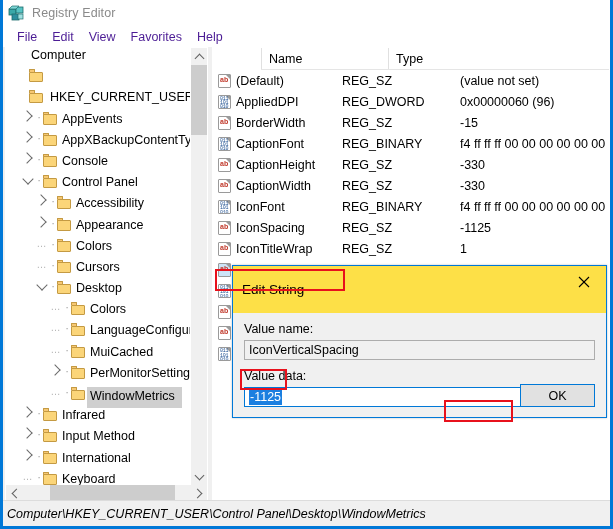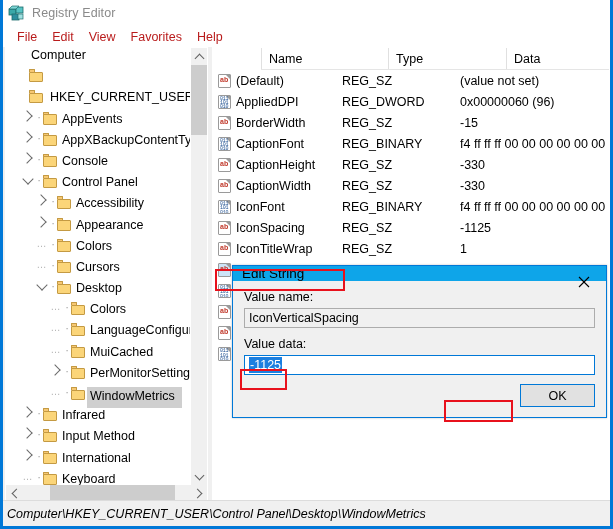--- a/index.html
+++ b/index.html
@@ -44,21 +44,21 @@
   .menubar {
     position: absolute; left: 0; top: 27px; right: 0;
     height: 20px;
     background: #ffffff;
     display: flex; align-items: center;
     padding-left: 7px;
     box-sizing: border-box;
   }
   .menu-item {
     font-size: 12.5px;
-    color: #b91c1c;
+    color: #4c1d95;
     padding: 1px 8px 1px 7px;
     cursor: default;
   }
   
   .content {
     position: absolute;
     left: 0; top: 47px; right: 0; bottom: 22px;
     background: #f0f0f0;
   }
   
@@ -265,21 +265,21 @@
     position: absolute;
     left: 229px; top: 265px;
     width: 375px; height: 153px;
     background: #f0f0f0;
     border: 1px solid #0078d7;
     box-sizing: border-box;
     z-index: 30;
     box-shadow: 0 0 2px rgba(0,0,0,0.25);
   }
   .dlg-title {
-    height: 15px; background: #0ea5e9;
+    height: 47px; background: #fde047;
     display: flex; align-items: center;
     padding-left: 9px;
     box-sizing: border-box;
     font-size: 13.5px;
   }
   .dlg-close {
     position: absolute; right: 0; top: 0;
     width: 44px; height: 31px;
     display: flex; align-items: center; justify-content: center;
     font-size: 14px; color: #000;
@@ -555,21 +555,20 @@
         </div>
       </div>
     </div>
 
     <div class="splitter"></div>
 
     <div class="list-pane">
       <div class="list-header">
         <div class="col col-name">Name</div>
         <div class="col col-type">Type</div>
-        <div class="col col-data">Data</div>
       </div>
       <div class="list-rows" id="list-rows">
           <div class="list-row">
             <div class="cell-name">
               <span class="v-icon sz">
                 <span class="fold"></span>
                 <span class="glyph">ab</span>
               </span>
               <span>(Default)</span>
             </div>

